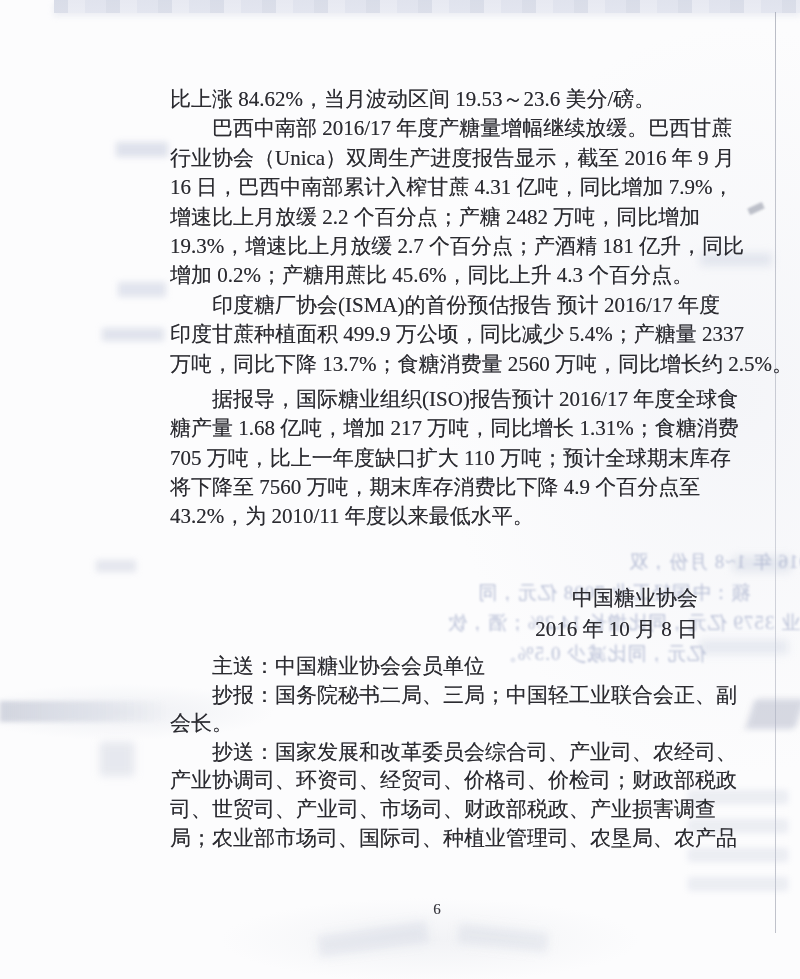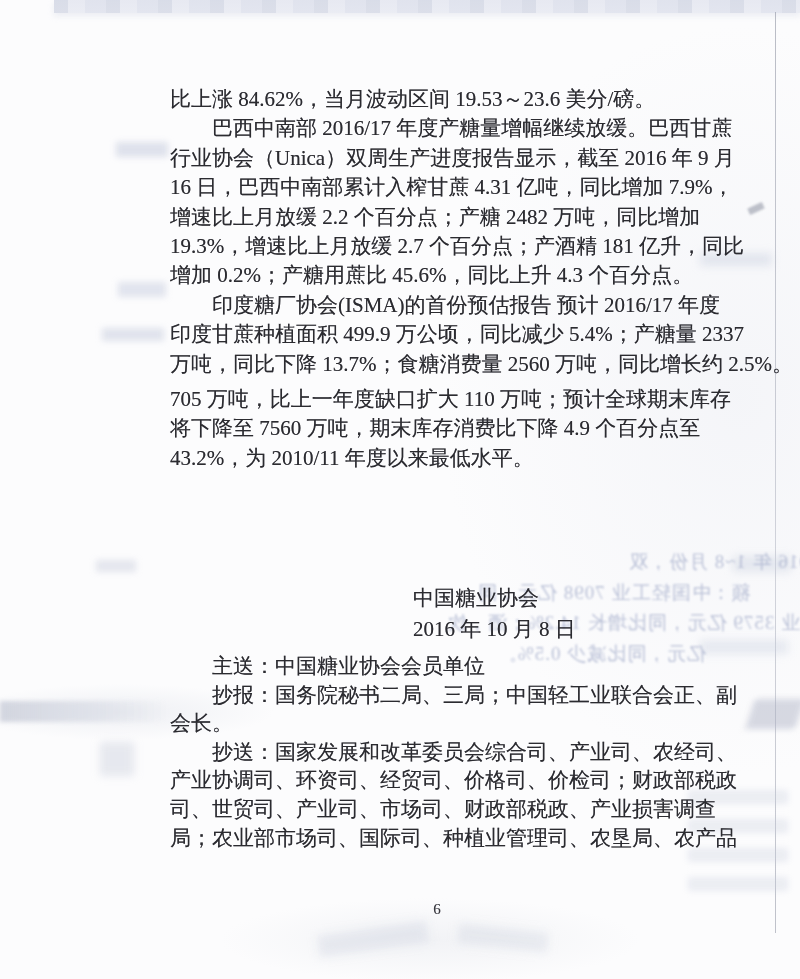--- a/index.html
+++ b/index.html
@@ -66,21 +66,21 @@
   
   .body-text{position:absolute;top:85px;left:170px;}
   .tline{
     height:29.4px;line-height:29.4px;white-space:nowrap;
     font-size:21px;
     text-shadow:0 0 0.5px rgba(40,40,52,0.55);
   }
   .tline.indent{padding-left:42px;}
   .paragraph.spaced{margin-top:6px;}
 
-  .signature{position:absolute;top:583px;left:413px;width:285px;text-align:left;}
+  .signature{position:absolute;top:583px;left:413px;width:285px;text-align:right;}
   .signature .tline{height:30.5px;line-height:30.5px;}
 
   .footer-block{position:absolute;top:652px;left:170px;}
   .footer-block .tline{height:28.6px;line-height:28.6px;}
 
   .page-number{
     position:absolute;top:901px;left:424px;width:26px;
     text-align:center;font-size:15px;color:#3a3a40;
     text-shadow:0 0 0.4px rgba(40,40,52,0.5);
   }
@@ -126,20 +126,22 @@
         <div class="tline">增速比上月放缓 2.2 个百分点；产糖 2482 万吨，同比增加</div>
         <div class="tline">19.3%，增速比上月放缓 2.7 个百分点；产酒精 181 亿升，同比</div>
         <div class="tline">增加 0.2%；产糖用蔗比 45.6%，同比上升 4.3 个百分点。</div>
       </div>
       <div class="paragraph">
         <div class="tline indent">印度糖厂协会(ISMA)的首份预估报告 预计 2016/17 年度</div>
         <div class="tline">印度甘蔗种植面积 499.9 万公顷，同比减少 5.4%；产糖量 2337</div>
         <div class="tline">万吨，同比下降 13.7%；食糖消费量 2560 万吨，同比增长约 2.5%。</div>
       </div>
       <div class="paragraph spaced">
+        <div class="tline indent">据报导，国际糖业组织(ISO)报告预计 2016/17 年度全球食</div>
+        <div class="tline">糖产量 1.68 亿吨，增加 217 万吨，同比增长 1.31%；食糖消费</div>
         <div class="tline">705 万吨，比上一年度缺口扩大 110 万吨；预计全球期末库存</div>
         <div class="tline">将下降至 7560 万吨，期末库存消费比下降 4.9 个百分点至</div>
         <div class="tline">43.2%，为 2010/11 年度以来最低水平。</div>
       </div>
     </div>
 
   <div class="signature">
     <div class="tline">中国糖业协会</div>
     <div class="tline">2016 年 10 月 8 日</div>
   </div>

